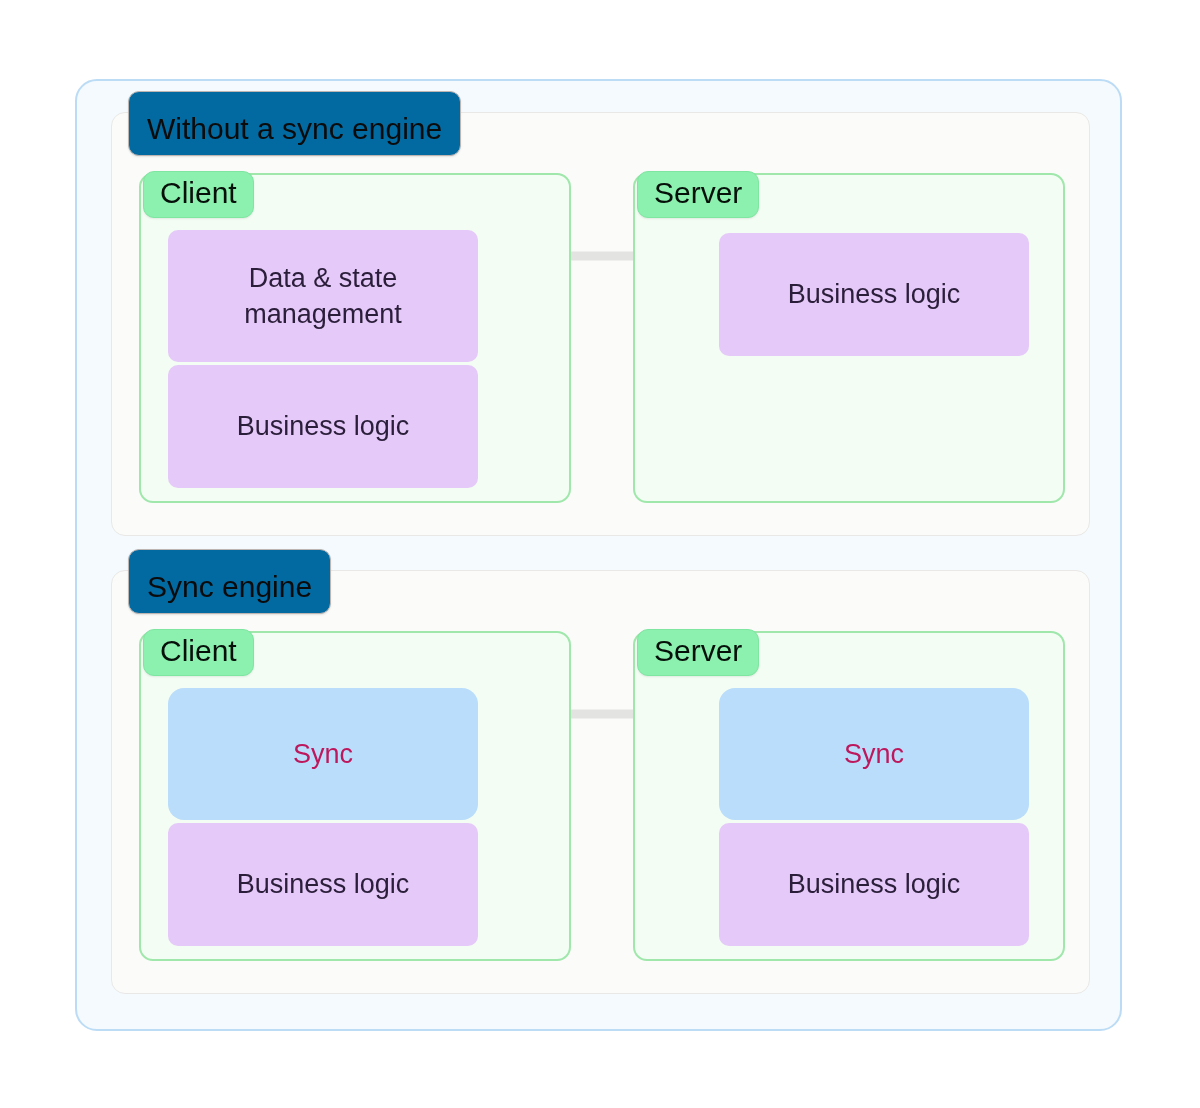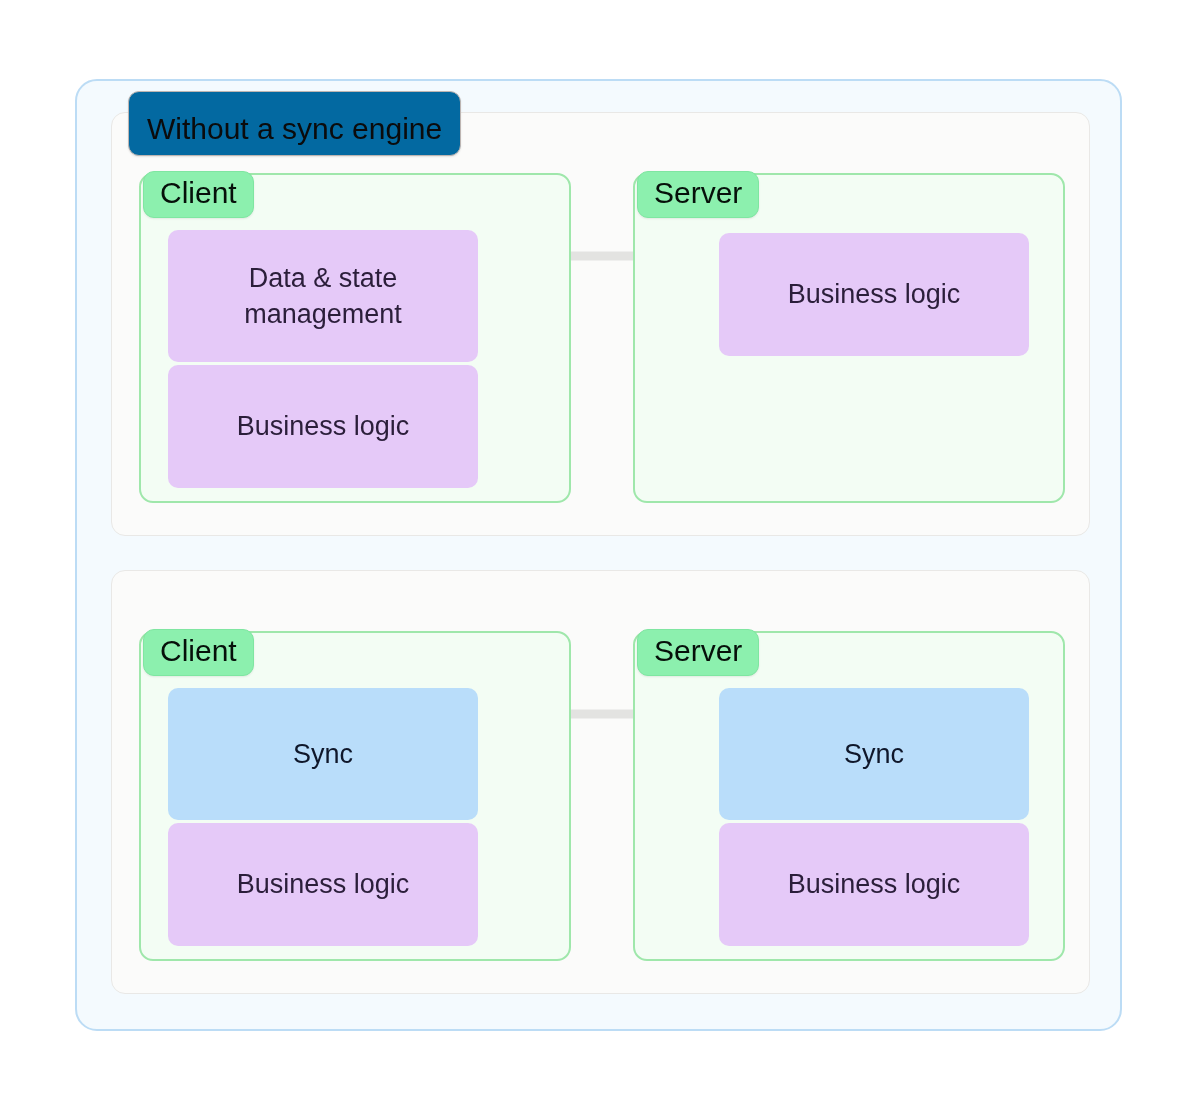--- a/index.html
+++ b/index.html
@@ -109,21 +109,21 @@
     border-radius: 10px;
     display: flex;
     align-items: center;
     justify-content: center;
     text-align: center;
     font-size: 27px;
     line-height: 1.34;
     padding: 0 10px;
   }
   .block--purple { background: #e5c9f8; color: #2b1e3a; }
-  .block--blue   { background: #b9ddfa; color: #0f172a; }
+  .block--blue   { background: #b9ddfa; color: #be185d; border-radius: 16px; }
 
   .block--tall   { height: 132px; }
   .block--short  { height: 123px; }
   .block--gap    { margin-top: 3px; }
 
   
   .arrow {
     position: absolute;
     top: 113px;
     left: 364px;
@@ -170,20 +170,21 @@
       <div class="node node--server">
         <div class="node-label">Server</div>
         <div class="block-stack">
           <div class="block block--purple block--short block--gap">Business logic</div>
         </div>
       </div>
     </div>
 
     <div class="section section--bottom">
 
+      <div class="section-label">Sync engine</div>
 
       <div class="arrow-wrap">
         <svg class="arrow" viewBox="0 0 236 60" xmlns="http://www.w3.org/2000/svg">
           <line x1="24" y1="30" x2="212" y2="30" stroke="#e3e3e1" stroke-width="9" stroke-linecap="round"></line>
           <polyline points="46,8 22,30 46,52" fill="none" stroke="#e3e3e1" stroke-width="9" stroke-linecap="round" stroke-linejoin="round"></polyline>
           <polyline points="190,8 214,30 190,52" fill="none" stroke="#e3e3e1" stroke-width="9" stroke-linecap="round" stroke-linejoin="round"></polyline>
         </svg>
       </div>
 
       <div class="node node--client">

